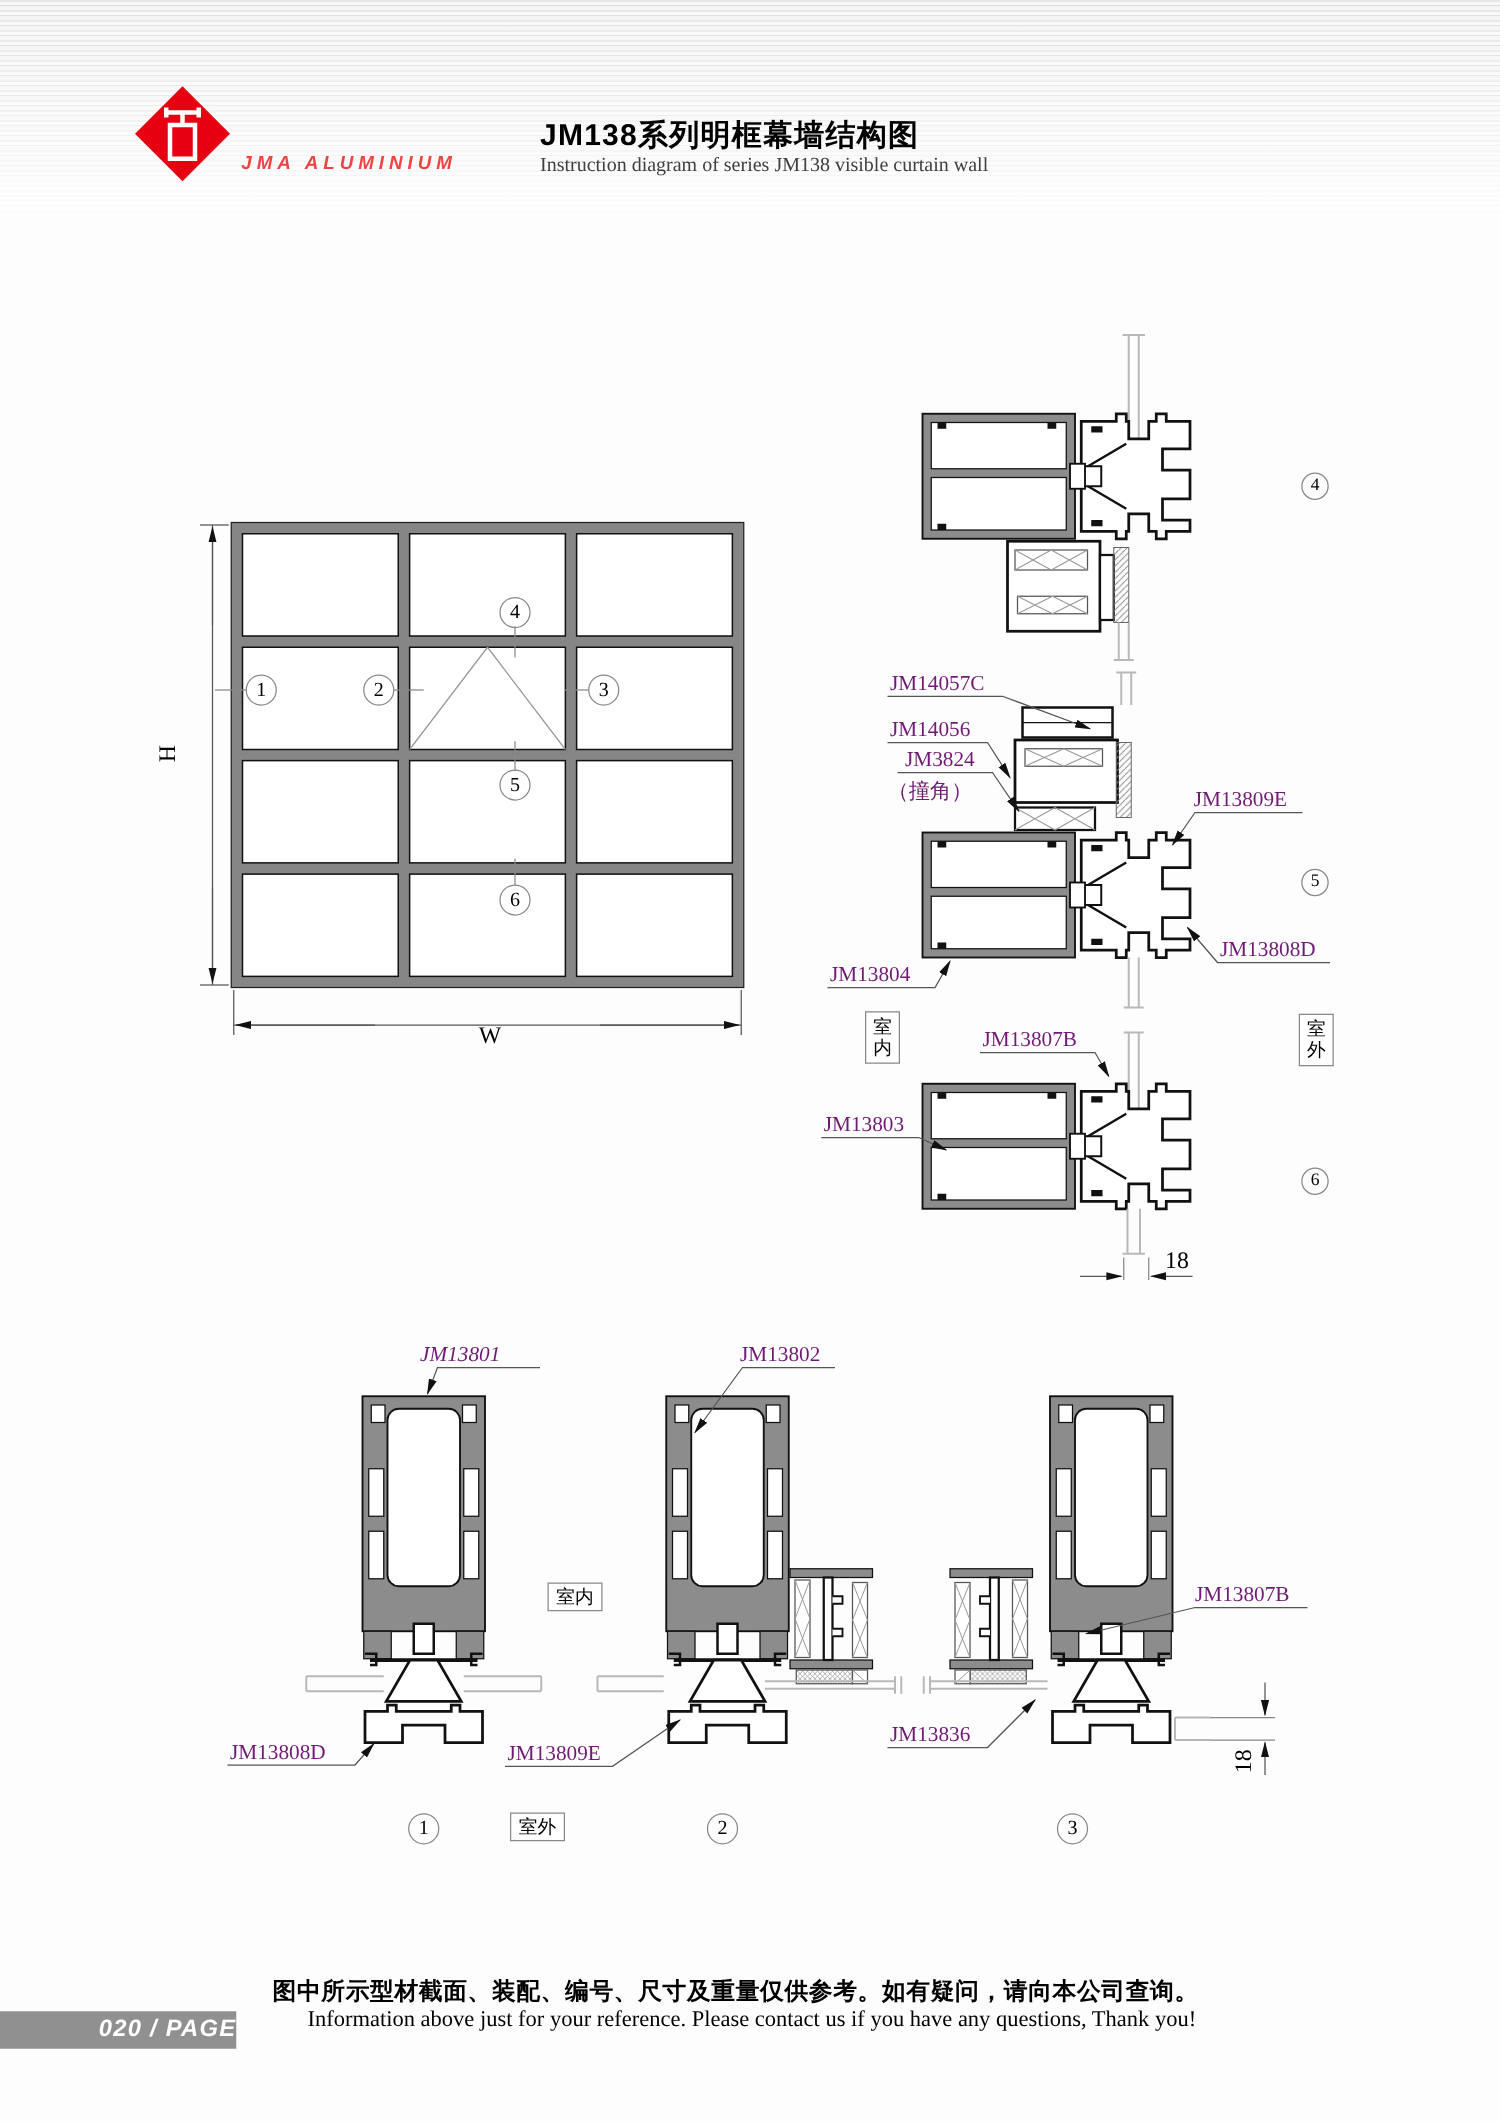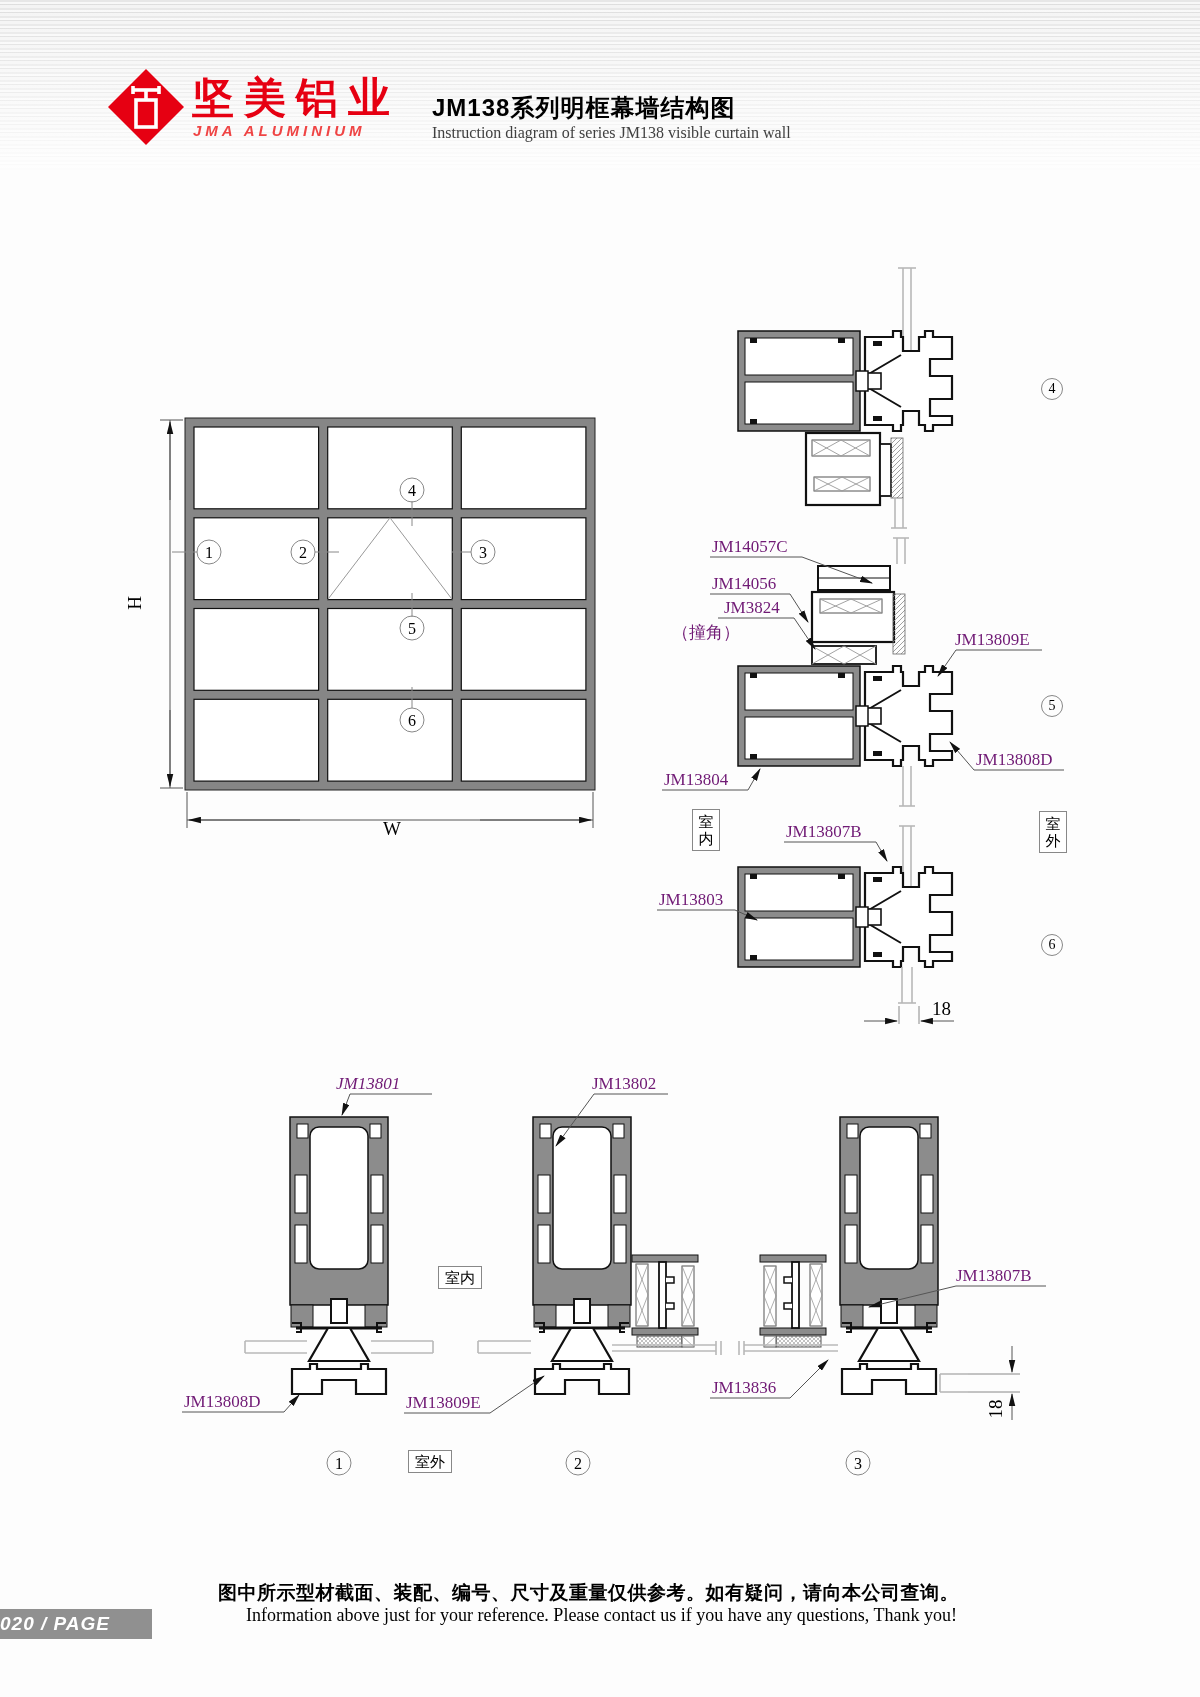--- a/index.html
+++ b/index.html
@@ -20,22 +20,22 @@
   .rot{transform:rotate(-90deg);transform-origin:center;}
   .marker{position:absolute;width:23px;height:23px;border:1.2px solid #888;border-radius:50%;
     display:flex;align-items:center;justify-content:center;background:transparent;
     font:16px "Liberation Serif",serif;color:#000;transform:translate(-50%,-50%);}
   .marker.sm{width:20px;height:20px;font-size:14px;}
   .room-v{position:absolute;width:22px;border:1px solid #888;background:#fff;padding:3px 2px;
     font:15px/17px "Liberation Sans",sans-serif;color:#000;text-align:center;word-break:break-all;}
   .room-h{position:absolute;border:1px solid #888;background:#fff;padding:2px 6px;
     font:15px/17px "Liberation Sans",sans-serif;color:#000;white-space:nowrap;}
   
-  .page-bar{position:absolute;left:0;top:1609px;width:152px;height:30px;background:#909090;
-    color:#fff;font:italic bold 19px/30px "Liberation Sans",sans-serif;text-align:left;letter-spacing:1px;}
+  .page-bar{position:absolute;left:0;top:1609px;width:189px;height:30px;background:#909090;
+    color:#fff;font:italic bold 19px/30px "Liberation Sans",sans-serif;text-align:right;letter-spacing:1px;}
   .note-cn{position:absolute;left:218px;top:1580px;font-size:19px;font-weight:600;color:#000;letter-spacing:.5px;text-align:center;}
   .note-en{position:absolute;left:218px;top:1605px;font:18px "Liberation Serif",serif;color:#000;margin-left:28px;}
   .art{position:absolute;left:0;top:0;}
 </style>
 </head>
 <body>
 
 <div class="page">
 
   <div class="header-stripes"></div>
@@ -44,21 +44,20 @@
   <svg class="art" style="left:104px;top:68px" width="84" height="78" viewBox="-42 -39 84 78">
     <polygon points="0,-38 38,0 0,38 -38,0" fill="#e60012"></polygon>
     <g stroke="#ffffff" stroke-width="3.6" fill="none">
       <line x1="-13" y1="-17" x2="13" y2="-17"></line>
       <line x1="-13" y1="-21" x2="-13" y2="-13"></line>
       <line x1="13" y1="-21" x2="13" y2="-13"></line>
       <line x1="0" y1="-17" x2="0" y2="-7"></line>
       <rect x="-10" y="-7" width="20" height="27"></rect>
     </g>
   </svg>
-  <div class="brand-cn">坚美铝业</div>
   <div class="brand-en">JMA ALUMINIUM</div>
   <div class="title-cn">JM138系列明框幕墙结构图</div>
   <div class="title-en">Instruction diagram of series JM138 visible curtain wall</div>
 
   <svg class="art" width="1200" height="1697" viewBox="0 0 1200 1697" xmlns="http://www.w3.org/2000/svg">
     <defs>
       <marker id="arr" viewBox="0 0 12 6" refX="11" refY="3" markerWidth="13" markerHeight="7" orient="auto">
         <path d="M0,0 L12,3 L0,6 Z" fill="#111"></path>
       </marker>
       <pattern id="hatch" width="5" height="5" patternUnits="userSpaceOnUse">
@@ -295,21 +294,21 @@
   <span class="marker" style="left:858px;top:1463px;">3</span>
 
   <div class="room-v" style="left:692px;top:809px;">室内</div>
   <div class="room-v" style="left:1039px;top:811px;">室外</div>
   <div class="room-h" style="left:438px;top:1266px;">室内</div>
   <div class="room-h" style="left:408px;top:1450px;">室外</div>
 
   <span class="plabel" style="left:712px;top:537px;">JM14057C</span>
   <span class="plabel" style="left:712px;top:574px;">JM14056</span>
   <span class="plabel" style="left:724px;top:598px;">JM3824</span>
-  <span class="plabel" style="left:672px;top:621px;">（撞角）</span>
+  <span class="plabel" style="left:710px;top:621px;">（撞角）</span>
   <span class="plabel" style="left:955px;top:630px;">JM13809E</span>
   <span class="plabel" style="left:664px;top:770px;">JM13804</span>
   <span class="plabel" style="left:976px;top:750px;">JM13808D</span>
   <span class="plabel" style="left:786px;top:822px;">JM13807B</span>
   <span class="plabel" style="left:659px;top:890px;">JM13803</span>
   <span class="plabel" style="left:336px;top:1074px;font-style:italic;">JM13801</span>
   <span class="plabel" style="left:592px;top:1074px;">JM13802</span>
   <span class="plabel" style="left:184px;top:1392px;">JM13808D</span>
   <span class="plabel" style="left:406px;top:1393px;">JM13809E</span>
   <span class="plabel" style="left:712px;top:1378px;">JM13836</span>

